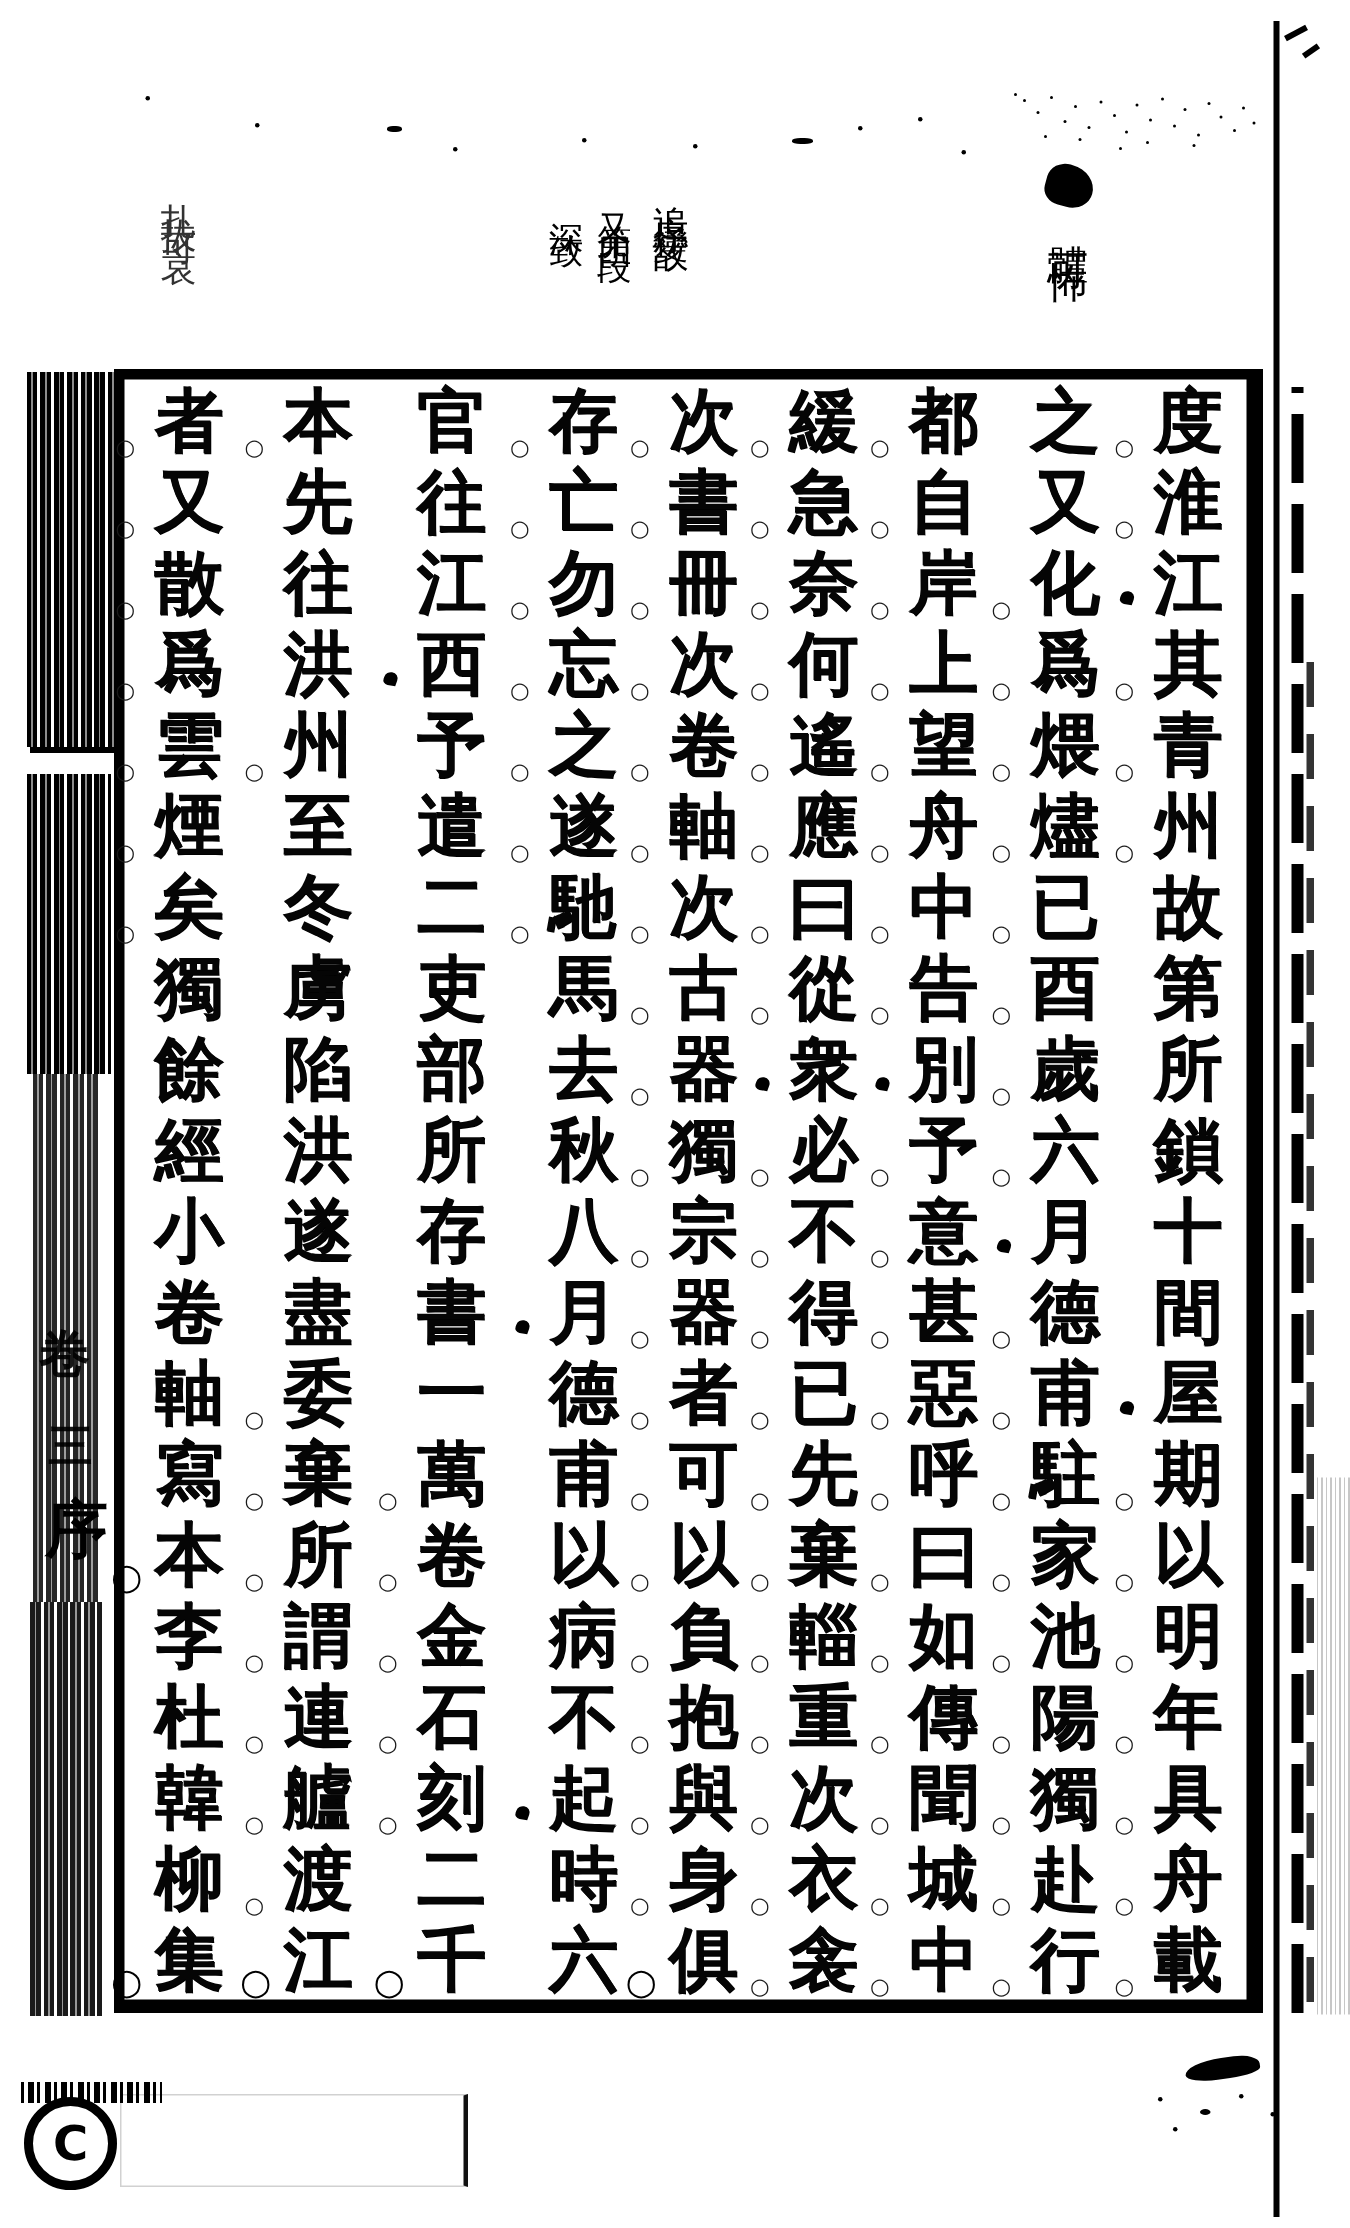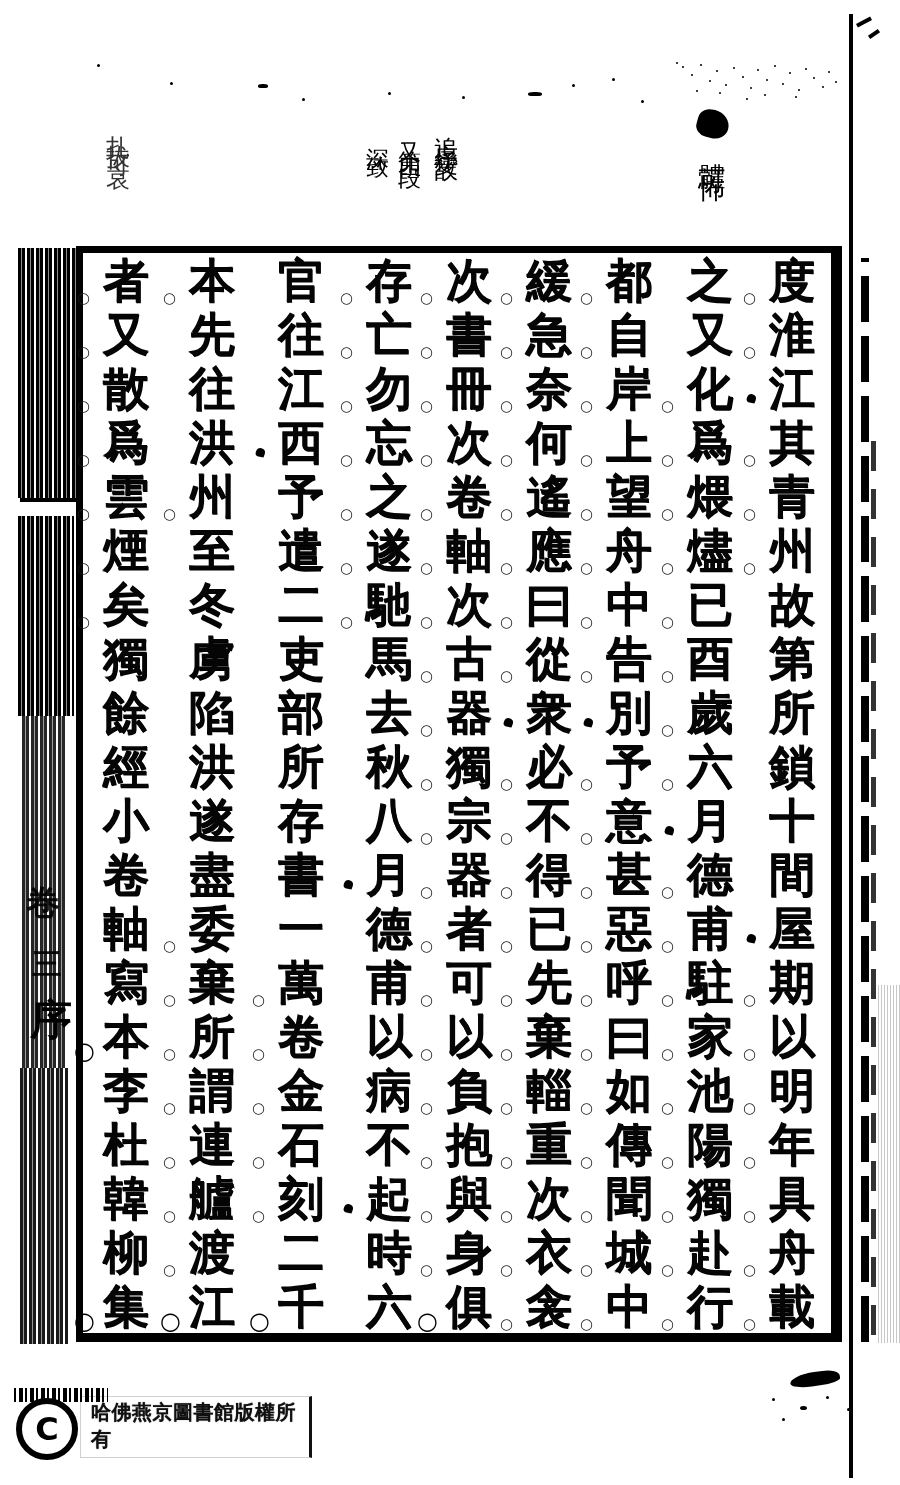--- a/index.html
+++ b/index.html
@@ -764,14 +764,13 @@
 <div class="abs dot" style="left:800px;top:1406px;width:7px;height:4px;"></div>
 <div class="abs dot" style="left:826px;top:1396px;"></div>
 <div class="abs dot" style="left:847px;top:1408px;"></div>
 <div class="abs dot" style="left:782px;top:1418px;"></div>
 
 <div class="abs barcode"></div>
 <div class="abs csym">
   <span>C</span>
 </div>
 <div class="abs stampbox">
-  <div class="stamp-cn">哈佛燕京圖書館版權所有</div>
 </div>
 
 </body></html>

